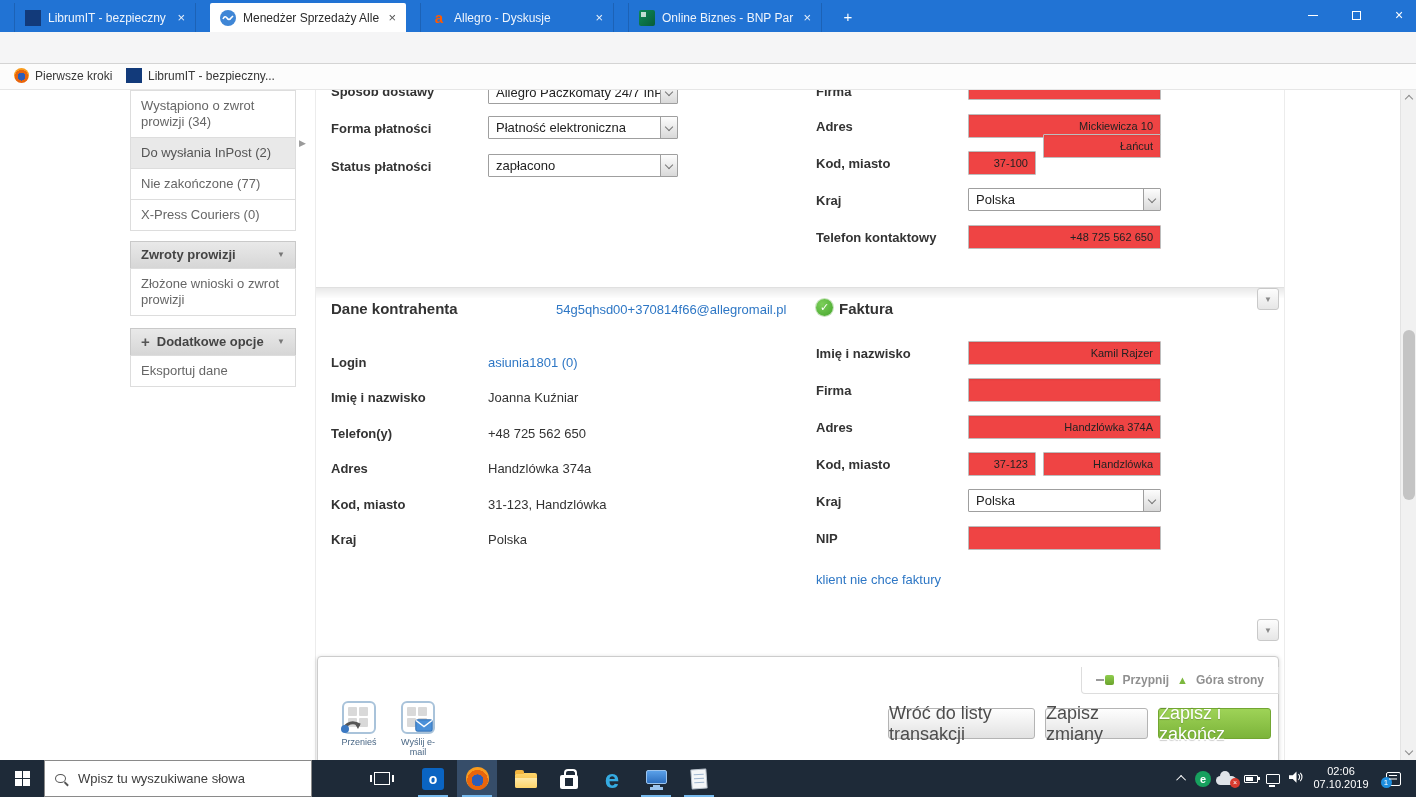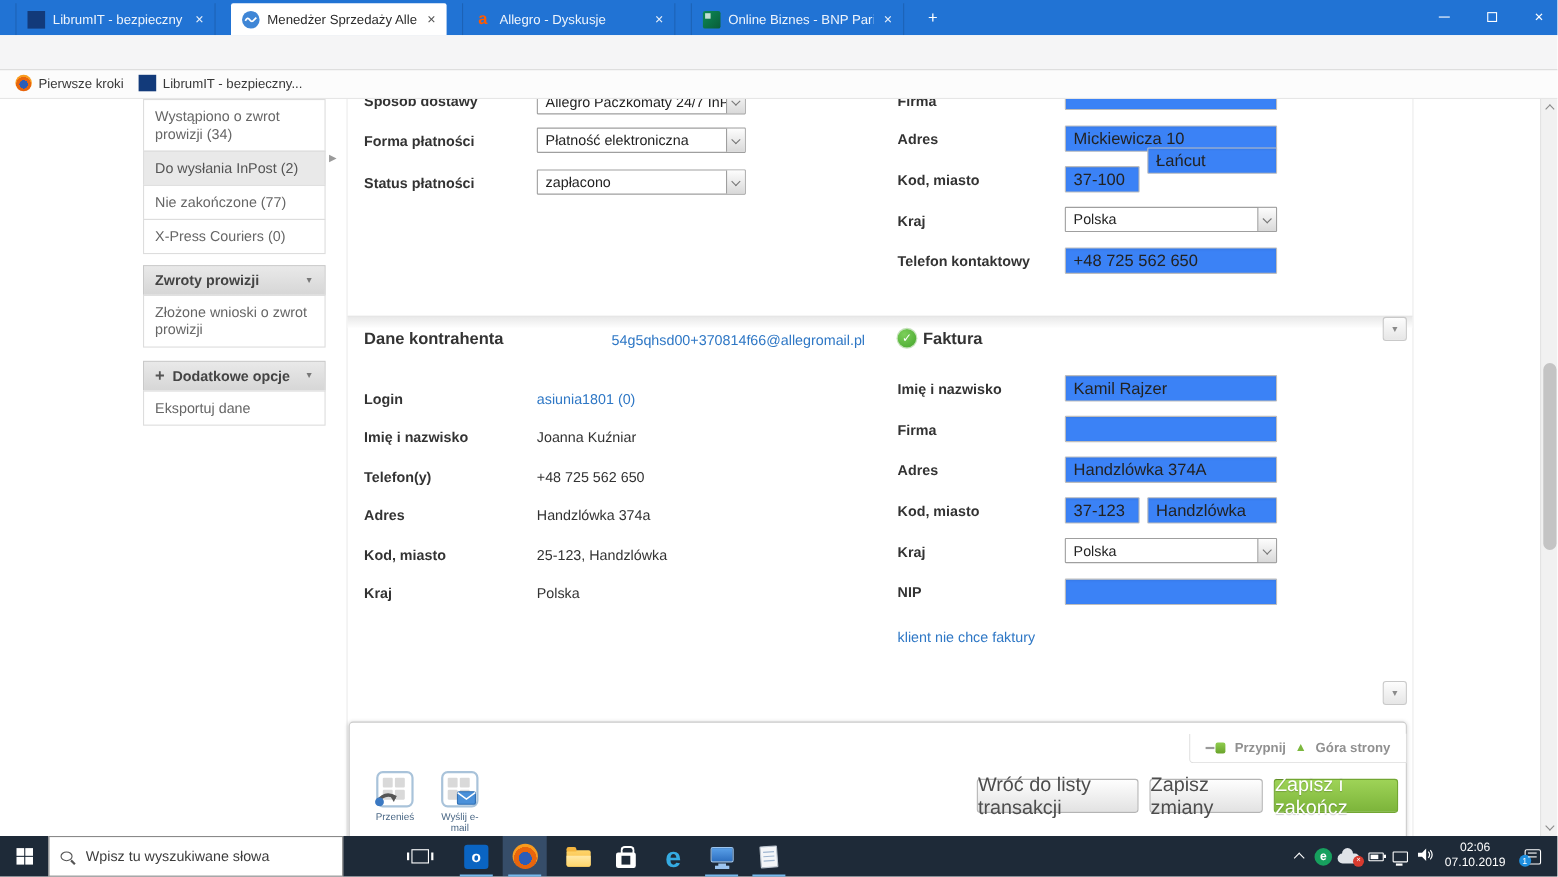--- a/index.html
+++ b/index.html
@@ -73,21 +73,21 @@
   .side-head .hdarr{margin-left:auto;font-size:8px;color:#777;}
   .gap10{height:10px;} .gap12{height:12px;}
   .selmark{position:absolute;left:299px;top:48px;font-size:9px;color:#9a9a9a;}
 
   
   .content{position:absolute;left:315px;top:0;width:970px;height:670px;border-left:1px solid #ececec;border-right:1px solid #ececec;}
   .abs{position:absolute;}
   .lbl{font-weight:bold;font-size:13px;color:#333;white-space:nowrap;}
   .val{font-size:13px;color:#333;white-space:nowrap;}
   .blue{color:#2e77c5;}
-  input.txt{border:1px solid #bdbdbd;height:24px;font-family:inherit;font-size:15px;color:#222;padding:0 7px;width:193px;box-shadow:inset 0 1px 2px rgba(0,0,0,.07);border-radius:1px;background:#3b82f6;}
+  input.txt{border:1px solid #bdbdbd;height:24px;font-family:inherit;font-size:11px;color:#222;padding:0 7px;width:193px;box-shadow:inset 0 1px 2px rgba(0,0,0,.07);border-radius:1px;background:#ef4444;text-align:right;}
   .selbox{display:flex;border:1px solid #9f9f9f;height:23px;background:#fff;width:190px;border-radius:1px;}
   .selbox .stext{flex:1;font-size:13px;line-height:21px;padding:0 4px 0 7px;white-space:nowrap;overflow:hidden;color:#222;}
   .selbox .sarrow{flex:0 0 17px;background:linear-gradient(#fdfdfd,#d9d9d9);border-left:1px solid #9f9f9f;position:relative;}
   .selbox .sarrow:after{content:"";position:absolute;left:5px;top:7px;width:5px;height:5px;border-right:1.5px solid #777;border-bottom:1.5px solid #777;transform:rotate(45deg);}
   .divider{border-top:1px solid #e0e0e0;background:linear-gradient(#e9e9e9,#fdfdfd);height:11px;}
   .sect-title{font-weight:bold;font-size:15px;color:#333;}
   .collapse-btn{width:22px;height:22px;background:linear-gradient(#fdfdfd,#e6e6e6);border:1px solid #c9c9c9;border-radius:3px;color:#8a8a8a;display:flex;align-items:center;justify-content:center;font-size:8px;}
   .okcirc{width:17px;height:17px;border-radius:50%;background:radial-gradient(circle at 35% 30%, #7ccf5a, #44a52b);color:#fff;font-size:11px;font-weight:bold;display:flex;align-items:center;justify-content:center;box-shadow:0 0 0 1px rgba(90,170,60,.35);}
   .band{border-top:1px solid #e0e0e0;background:linear-gradient(#ededed,#f8f8f8);height:38px;display:flex;align-items:center;padding:0 15px;}
   .band .sect-title{font-size:16px;}
@@ -341,21 +341,21 @@
 
       <div class="abs lbl" style="left:15px;top:265px;">Login</div>
       <div class="abs val blue" style="left:172px;top:265px;">asiunia1801 (0)</div>
       <div class="abs lbl" style="left:15px;top:300px;">Imię i nazwisko</div>
       <div class="abs val" style="left:172px;top:300px;">Joanna Kuźniar</div>
       <div class="abs lbl" style="left:15px;top:336px;">Telefon(y)</div>
       <div class="abs val" style="left:172px;top:336px;">+48 725 562 650</div>
       <div class="abs lbl" style="left:15px;top:371px;">Adres</div>
       <div class="abs val" style="left:172px;top:371px;">Handzlówka 374a</div>
       <div class="abs lbl" style="left:15px;top:407px;">Kod, miasto</div>
-      <div class="abs val" style="left:172px;top:407px;">25-123, Handzlówka</div>
+      <div class="abs val" style="left:172px;top:407px;">31-123, Handzlówka</div>
       <div class="abs lbl" style="left:15px;top:442px;">Kraj</div>
       <div class="abs val" style="left:172px;top:442px;">Polska</div>
 
       <div class="abs lbl" style="left:500px;top:256px;">Imię i nazwisko</div>
       <input class="abs txt" style="left: 652px; top: 251px;" value="Kamil Rajzer">
       <div class="abs lbl" style="left:500px;top:293px;">Firma</div>
       <input class="abs txt" style="left: 652px; top: 288px;" value="">
       <div class="abs lbl" style="left:500px;top:330px;">Adres</div>
       <input class="abs txt" style="left: 652px; top: 325px;" value="Handzlówka 374A">
       <div class="abs lbl" style="left:500px;top:367px;">Kod, miasto</div>

